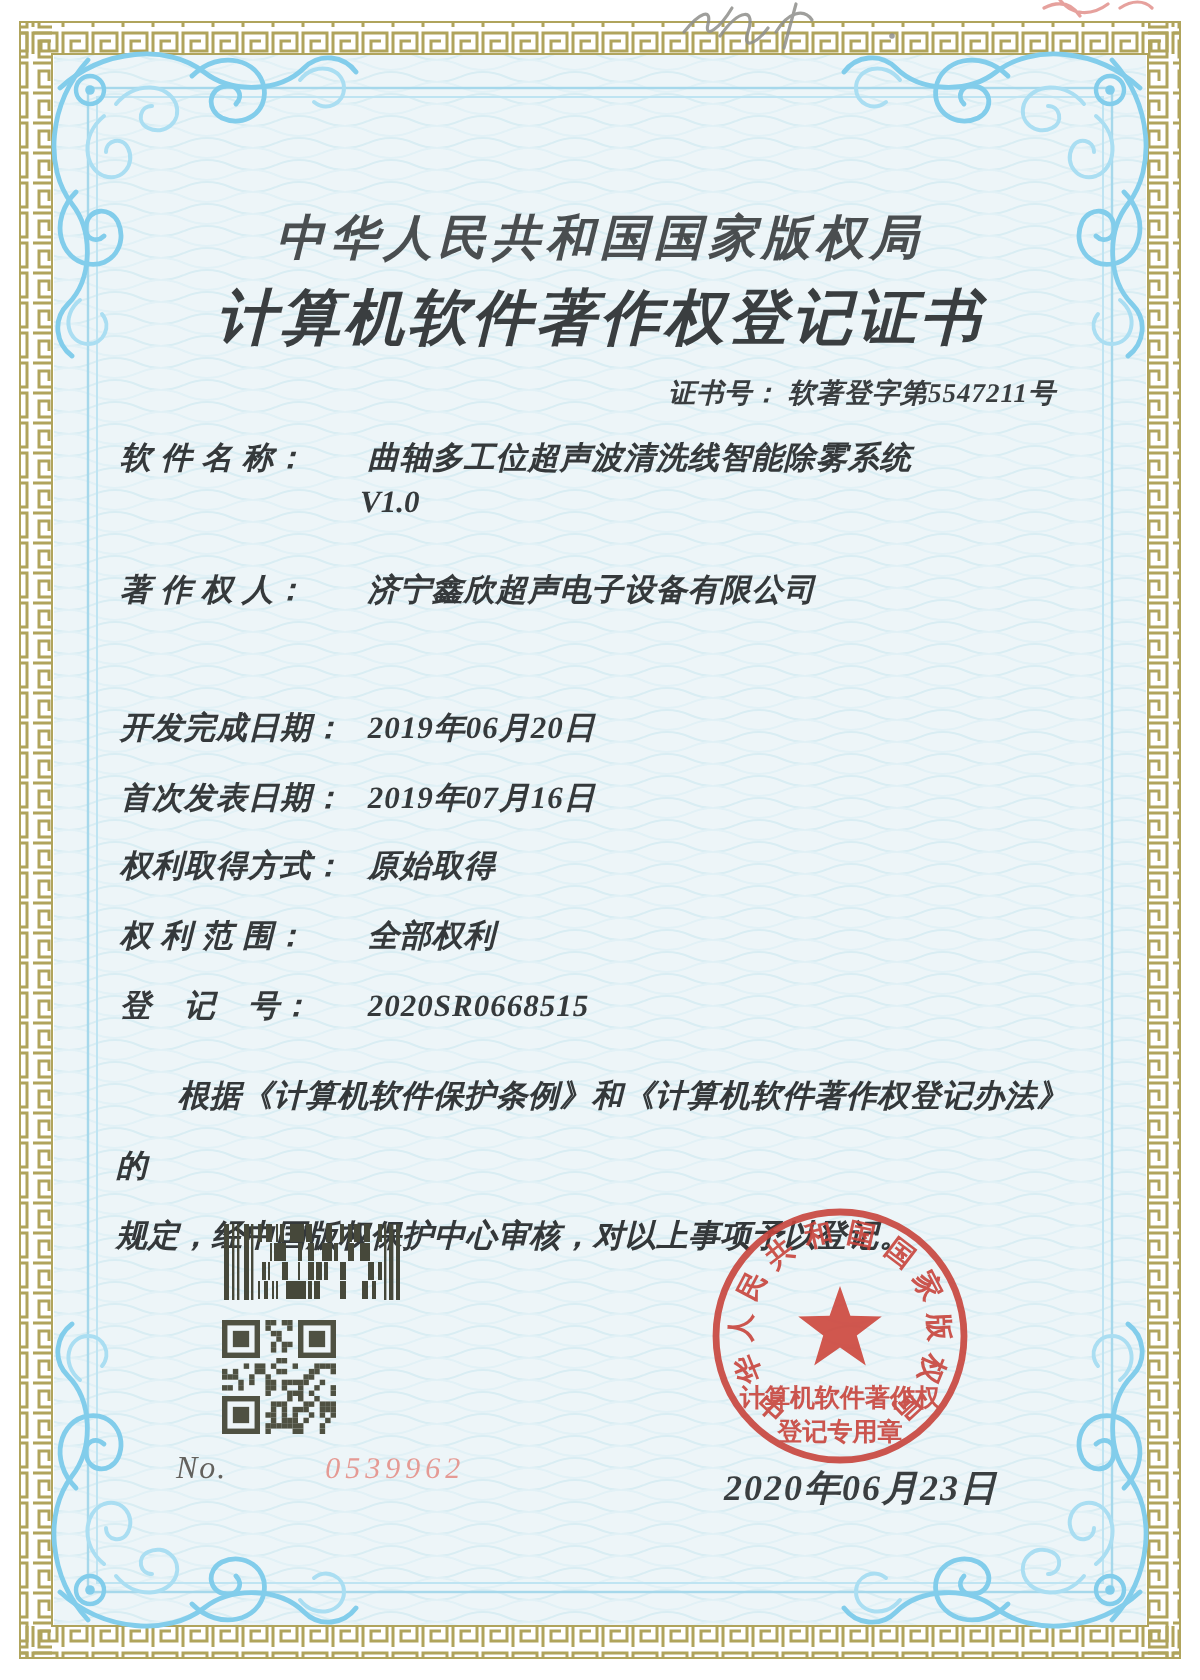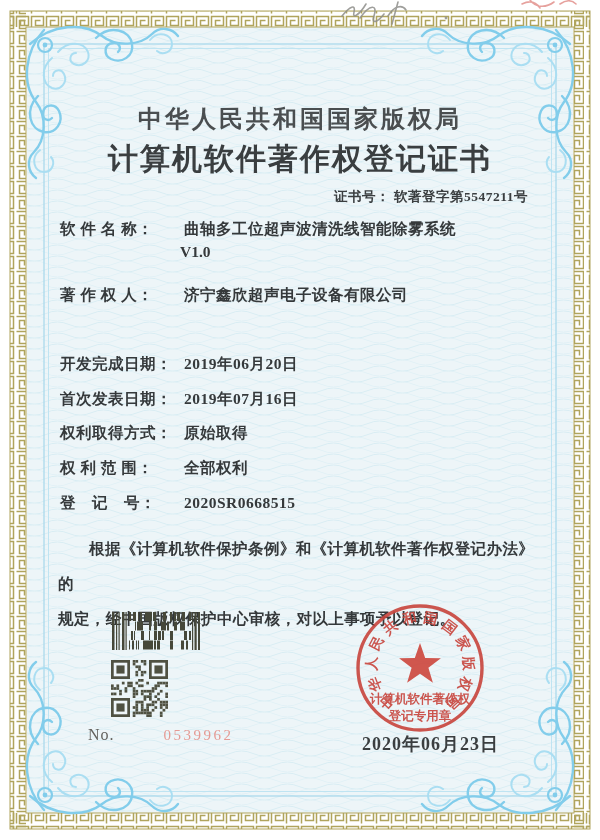--- a/index.html
+++ b/index.html
@@ -1,19 +1,19 @@
 <!DOCTYPE html>
 <html><head>
 <meta charset="utf-8">
 <style>
   html,body{margin:0;padding:0;background:#ffffff;}
   .page{position:relative;width:600px;height:840px;overflow:hidden;
         font-family:"Liberation Serif","DejaVu Serif",serif;color:#35393b;}
   .deco{position:absolute;left:0;top:0;z-index:0;}
-  .content{position:absolute;inset:0;z-index:2;}
+  .content{position:absolute;inset:0;z-index:2;font-style:italic;}
   .authority{position:absolute;top:103px;left:0;width:100%;text-align:center;
              font-size:24px;font-weight:bold;letter-spacing:3px;color:#4a4e50;}
   .cert-title{position:absolute;top:139px;left:0;width:100%;text-align:center;
               font-size:30px;font-weight:bold;letter-spacing:2px;color:#3a3e40;}
   .certno{position:absolute;top:188px;right:72px;font-size:13.5px;font-weight:bold;
           letter-spacing:.5px;color:#3a3e40;white-space:nowrap;}
   .row{position:absolute;left:60px;white-space:nowrap;font-size:15.5px;}
   .row .lbl{display:inline-block;width:120px;font-weight:bold;letter-spacing:.5px;}
   .row .val{font-weight:600;letter-spacing:.5px;}
   .val2{position:absolute;left:180px;font-size:15.5px;font-weight:600;}

